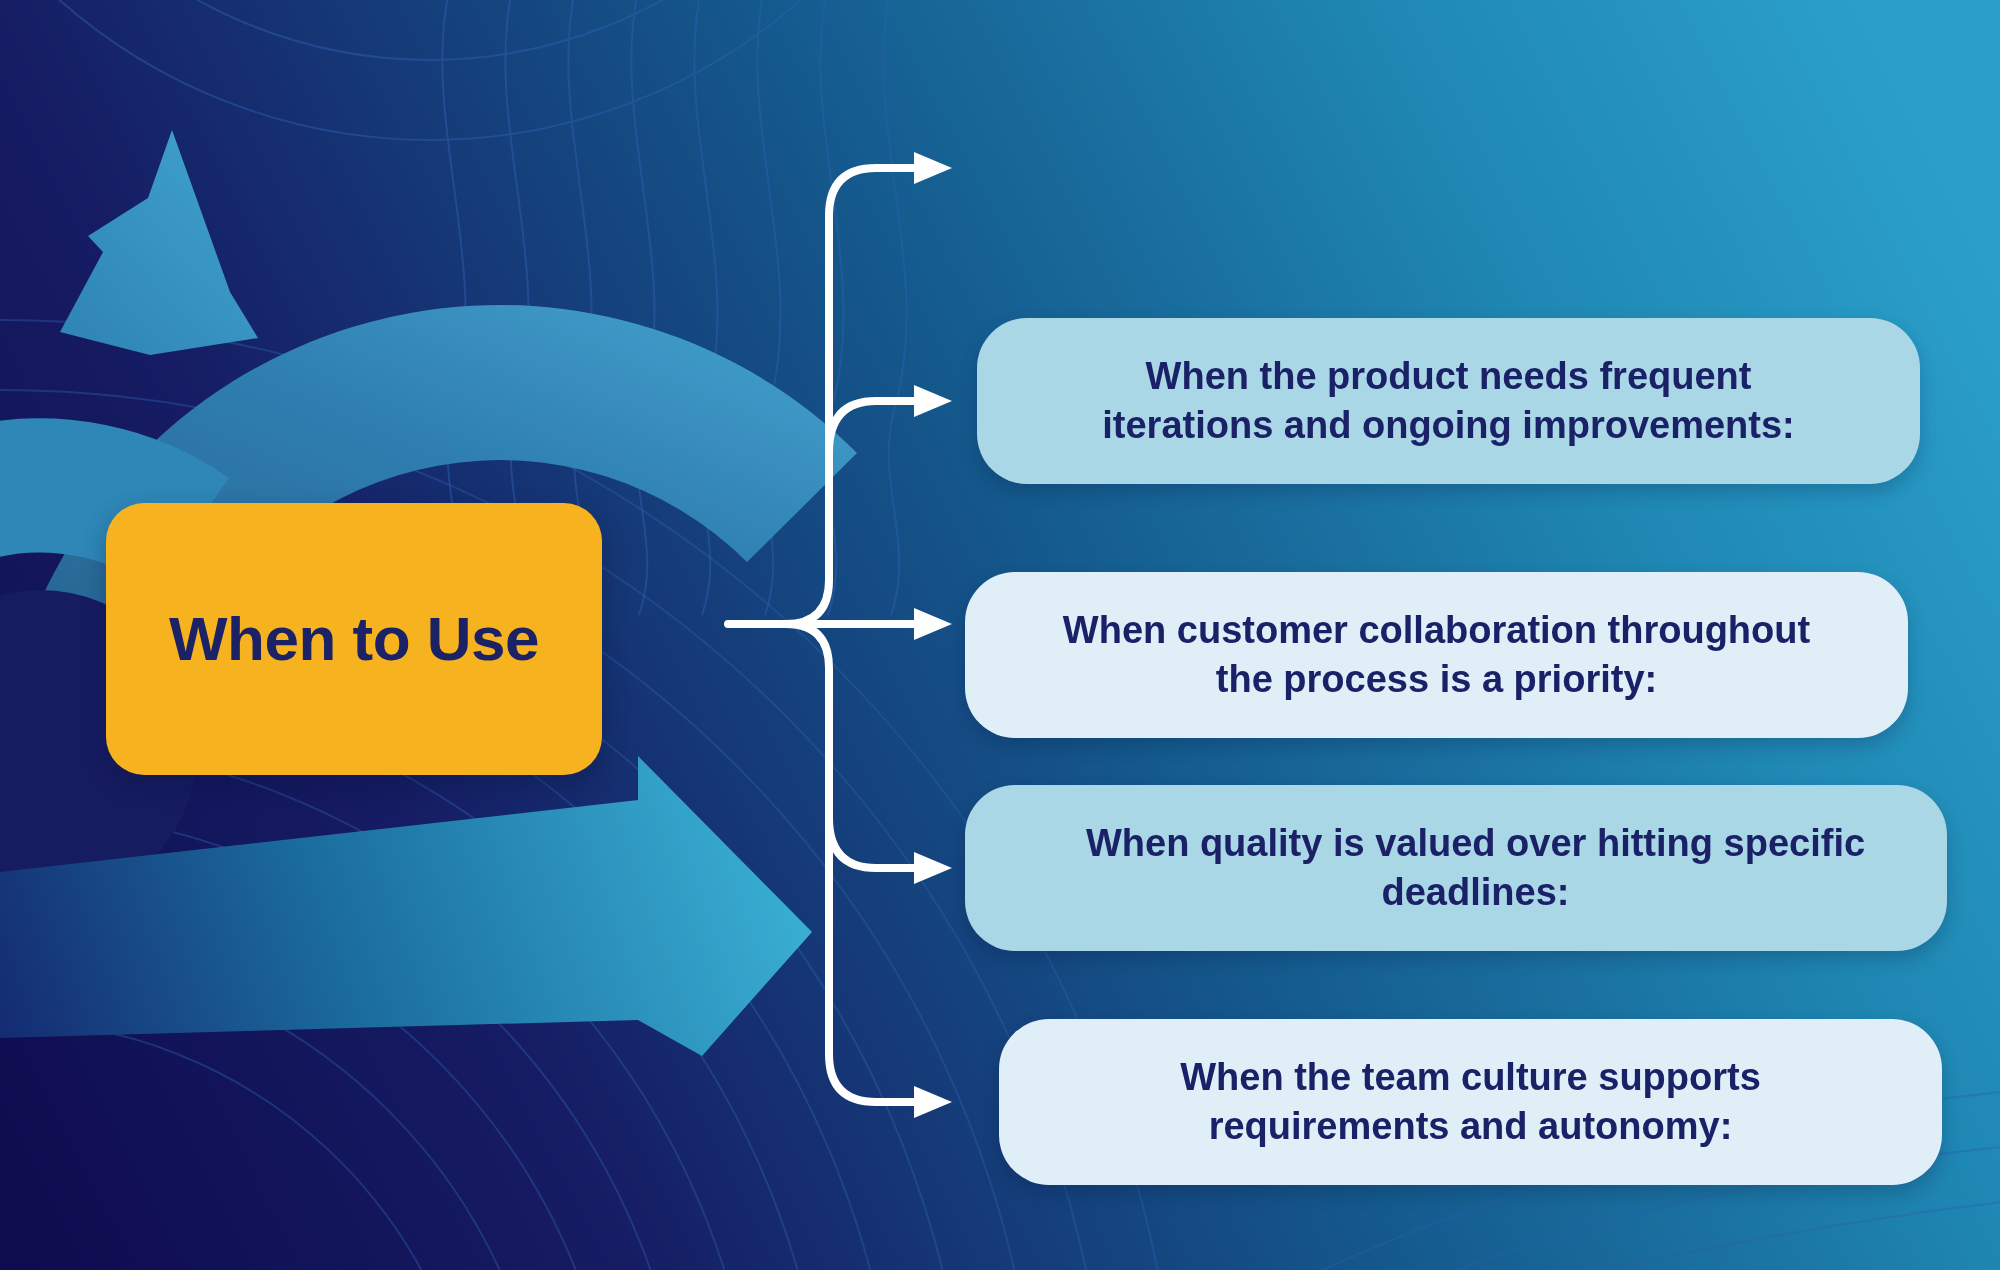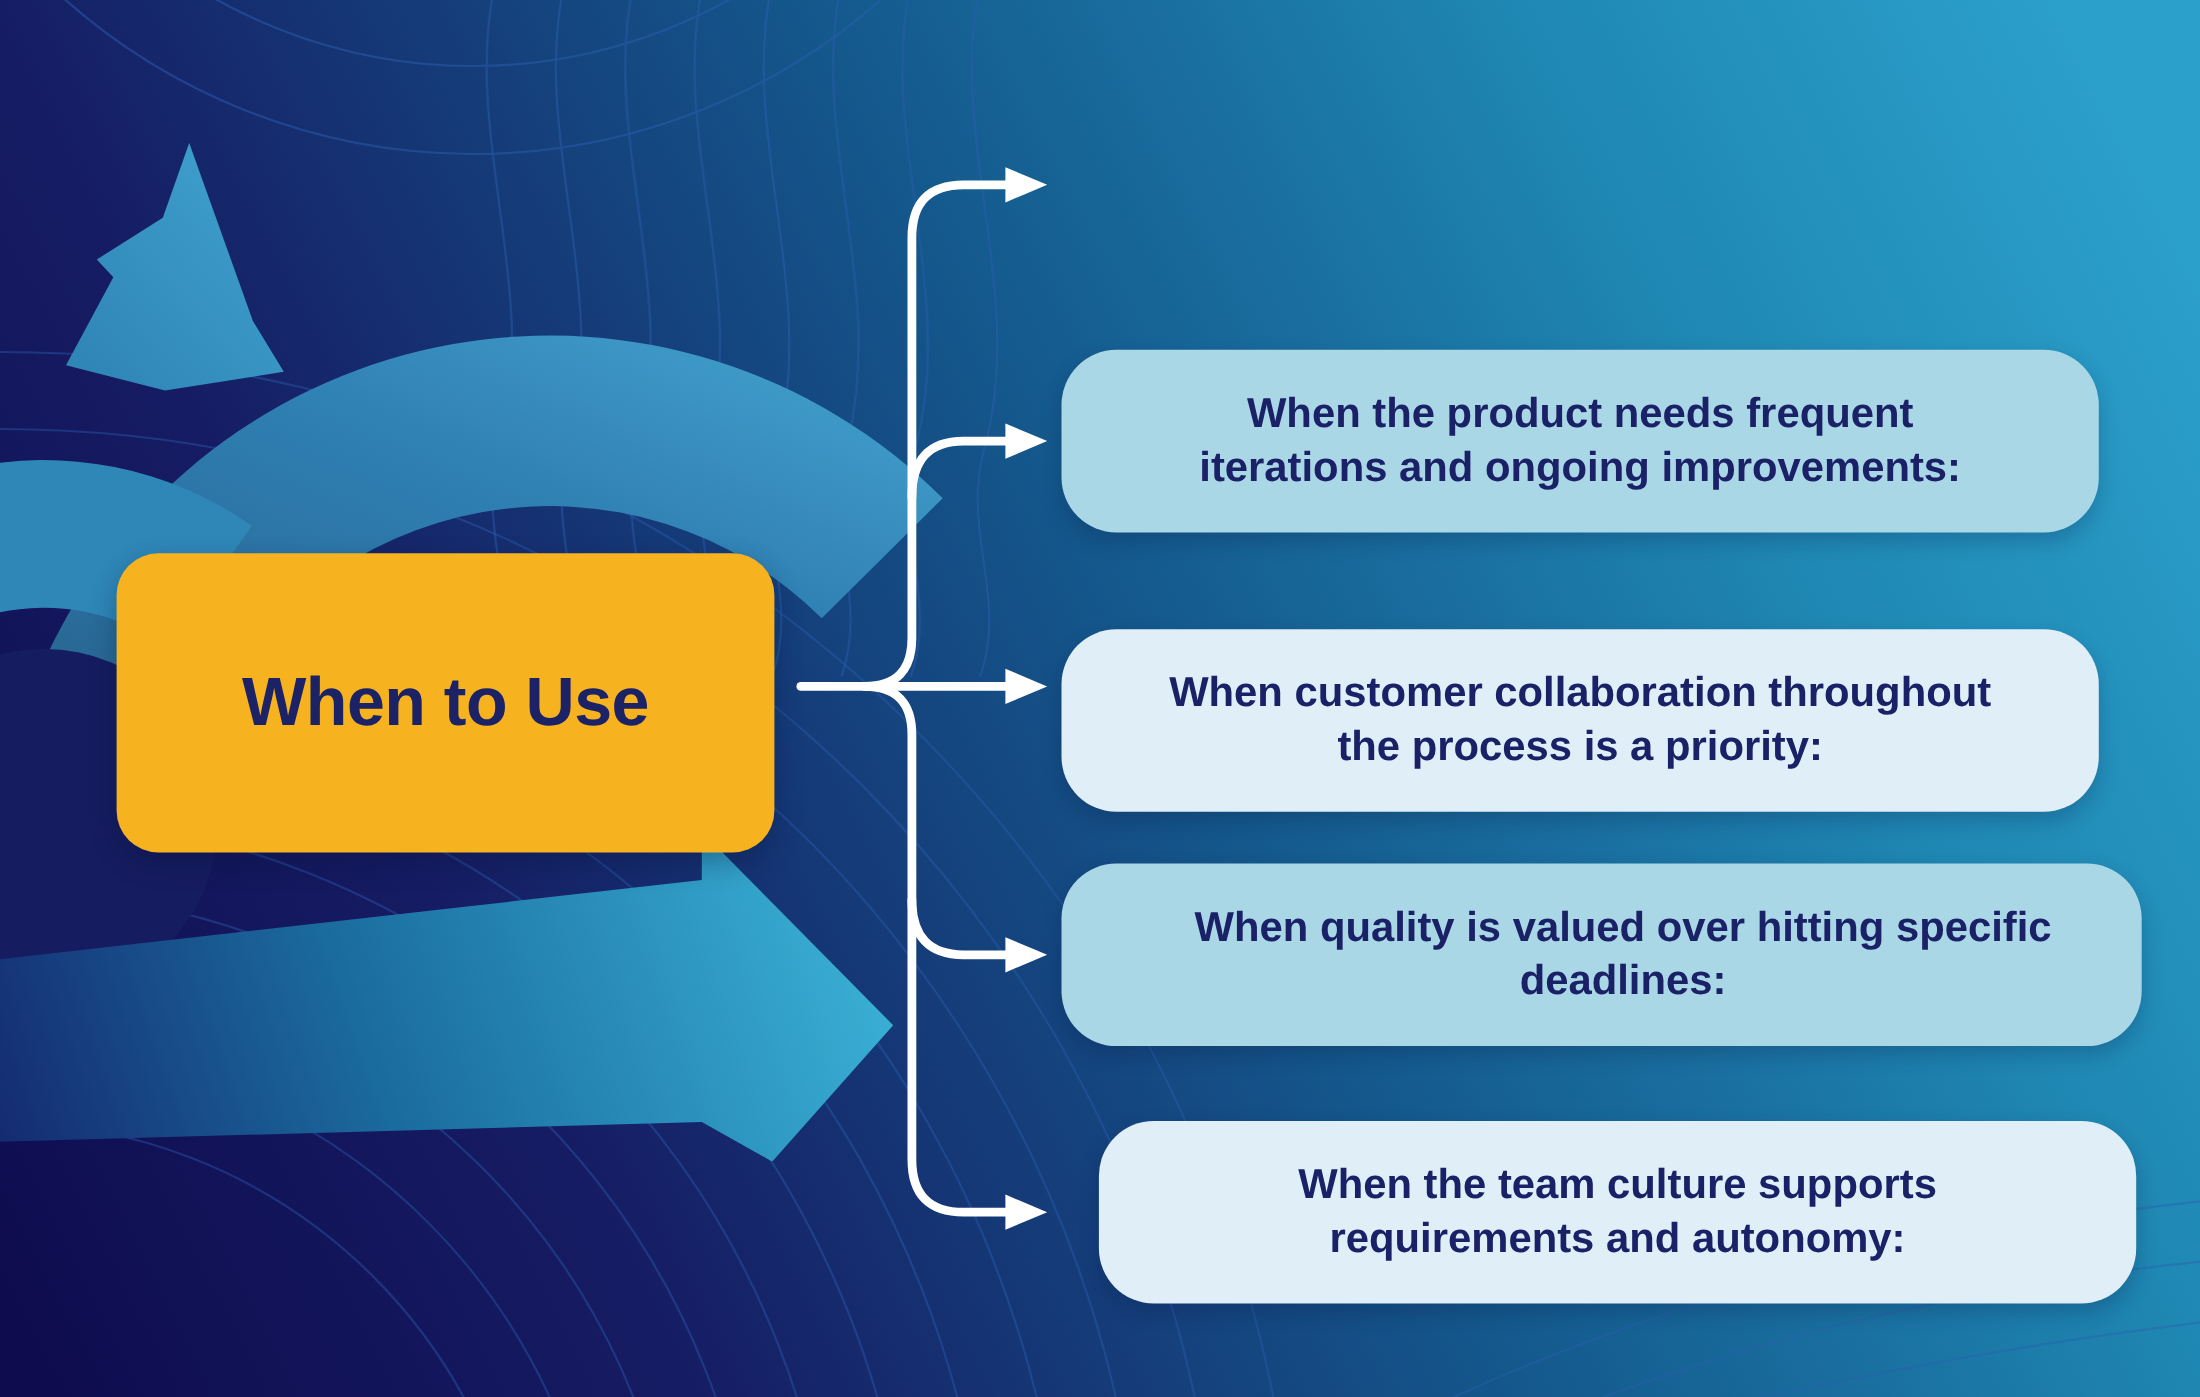--- a/index.html
+++ b/index.html
@@ -13,21 +13,21 @@
   html,body{margin:0;padding:0;background:#0e0b4e;}
   #stage{
     position:relative;
     width:2000px;height:1270px;
     overflow:hidden;
     font-family:"Liberation Sans","DejaVu Sans",sans-serif;
   }
   #bg{position:absolute;left:0;top:0;width:2000px;height:1270px;display:block;}
   .title-box{
     position:absolute;
-    left:106px;top:503px;width:598px;height:272px;
+    left:106px;top:503px;width:496px;height:272px;
     background:var(--title_box);
     border-radius:38px;
     display:flex;flex-direction:column;align-items:center;justify-content:center;
     box-shadow:0 10px 24px rgba(8,16,55,.30);
   }
   .title-box .tl{
     color:var(--title_text);
     font-size:62px;font-weight:700;line-height:1.22;
     letter-spacing:-0.5px;text-align:center;white-space:nowrap;
   }
@@ -38,21 +38,21 @@
     display:flex;flex-direction:column;align-items:center;justify-content:center;
     box-shadow:0 8px 18px rgba(8,20,60,.22);
   }
   .card.pale{background:var(--card_pale);}
   .card.blue{background:var(--card_blue);}
   .card .ln{
     color:var(--card_text);
     font-size:38px;font-weight:700;line-height:1.3;
     text-align:center;white-space:nowrap;
   }
-  .c1{top:85px;}  .c2{top:318px;}  .c3{top:572px;}  .c4{top:785px;padding-left:39px;}  .c5{top:1019px;margin-left:34px;}
+  .c1{top:85px;}  .c2{top:318px;margin-left:12px;}  .c3{top:572px;}  .c4{top:785px;padding-left:39px;}  .c5{top:1019px;margin-left:34px;}
 </style>
 </head>
 <body>
 
 <div id="stage">
 
   <svg id="bg" viewBox="0 0 2000 1270" aria-hidden="true">
     <defs>
       <linearGradient id="bgGrad" gradientUnits="userSpaceOnUse" x1="0" y1="1270" x2="2000" y2="250">
         <stop offset="0" stop-color="#0E0B4E"></stop>

